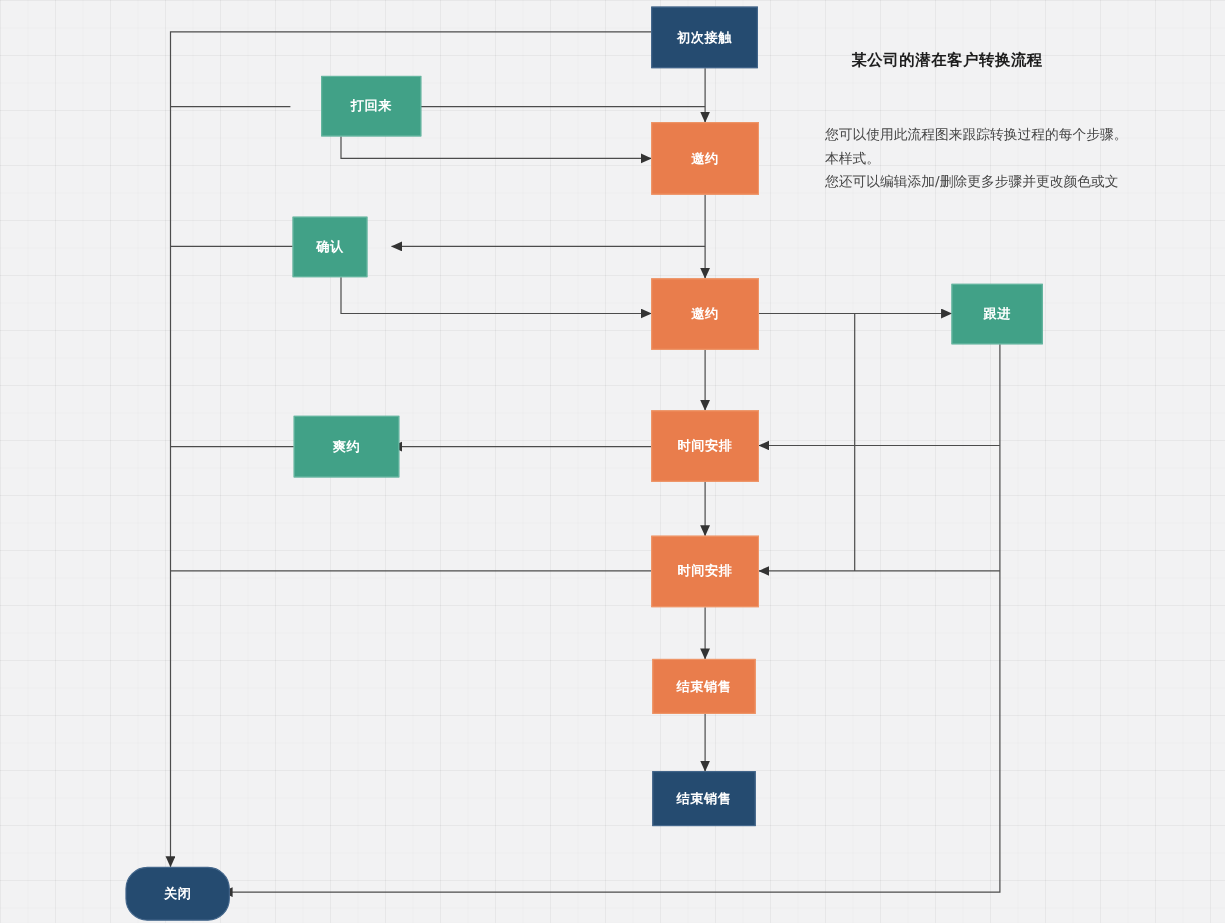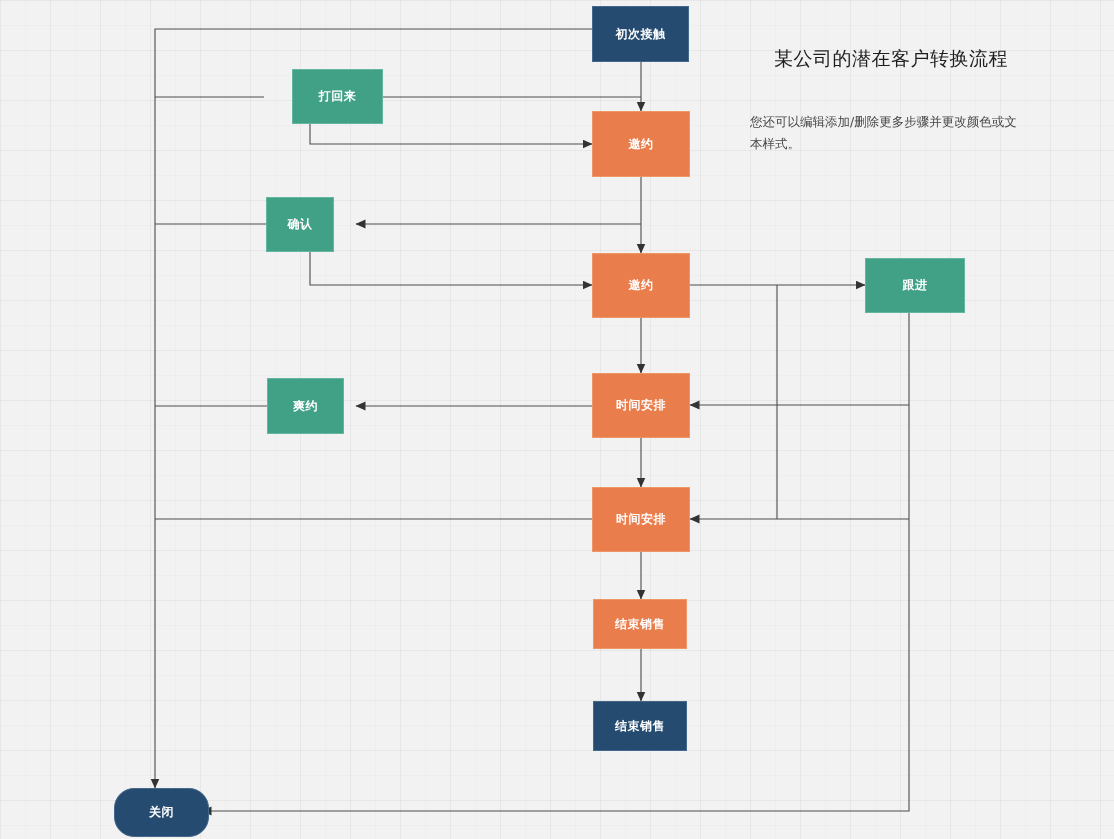--- a/index.html
+++ b/index.html
@@ -44,22 +44,22 @@
     font-weight: bold;
     letter-spacing: 0.5px;
     white-space: nowrap;
     text-align: center;
   }
   .diagram-title {
     position: absolute;
     left: 774px;
     top: 46px;
     width: 320px;
-    font-size: 19px;
-    font-weight: normal;
+    font-size: 14px;
+    font-weight: bold;
     color: #1e1e1e;
     letter-spacing: 0.5px;
   }
   .diagram-desc {
     position: absolute;
     left: 750px;
     top: 111px;
     width: 300px;
     font-size: 12.5px;
     line-height: 21.5px;
@@ -108,40 +108,41 @@
       </div>
       <div class="node" style="left: 592px; top: 111px; width: 98px; height: 66px; background: rgb(233, 125, 76); border-color: rgb(239, 150, 104);">
         <span>邀约</span>
       </div>
       <div class="node" style="left: 266px; top: 197px; width: 68px; height: 55px; background: rgb(65, 161, 135); border-color: rgb(101, 182, 160);">
         <span>确认</span>
       </div>
       <div class="node" style="left: 592px; top: 253px; width: 98px; height: 65px; background: rgb(233, 125, 76); border-color: rgb(239, 150, 104);">
         <span>邀约</span>
       </div>
-      <div class="node" style="left: 865px; top: 258px; width: 100px; height: 55px; background: rgb(65, 161, 135); border-color: rgb(101, 182, 160);">
+      <div class="node" style="left: 865px; top: 258px; width: 83px; height: 55px; background: rgb(65, 161, 135); border-color: rgb(101, 182, 160);">
         <span>跟进</span>
       </div>
-      <div class="node" style="left: 267px; top: 378px; width: 77px; height: 56px; background: rgb(65, 161, 135); border-color: rgb(101, 182, 160);">
+      <div class="node" style="left: 267px; top: 378px; width: 96px; height: 56px; background: rgb(65, 161, 135); border-color: rgb(101, 182, 160);">
         <span>爽约</span>
       </div>
       <div class="node" style="left: 592px; top: 373px; width: 98px; height: 65px; background: rgb(233, 125, 76); border-color: rgb(239, 150, 104);">
         <span>时间安排</span>
       </div>
       <div class="node" style="left: 592px; top: 487px; width: 98px; height: 65px; background: rgb(233, 125, 76); border-color: rgb(239, 150, 104);">
         <span>时间安排</span>
       </div>
       <div class="node" style="left: 593px; top: 599px; width: 94px; height: 50px; background: rgb(233, 125, 76); border-color: rgb(239, 150, 104);">
         <span>结束销售</span>
       </div>
       <div class="node" style="left: 593px; top: 701px; width: 94px; height: 50px; background: rgb(37, 75, 112); border-color: rgb(68, 103, 140);">
         <span>结束销售</span>
       </div>
       <div class="node" style="left: 114px; top: 788px; width: 95px; height: 49px; background: rgb(37, 75, 112); border-color: rgb(68, 103, 140); border-radius: 20px;">
         <span>关闭</span>
       </div>
     </div>
   <div class="diagram-title">某公司的潜在客户转换流程</div>
   <div class="diagram-desc">
+    <div>您可以使用此流程图来跟踪转换过程的每个步骤。</div>
+    <div>本样式。</div>
     <div>您还可以编辑添加/删除更多步骤并更改颜色或文</div>
-    <div>本样式。</div>
   </div>
 </div>
 
 </body></html>

